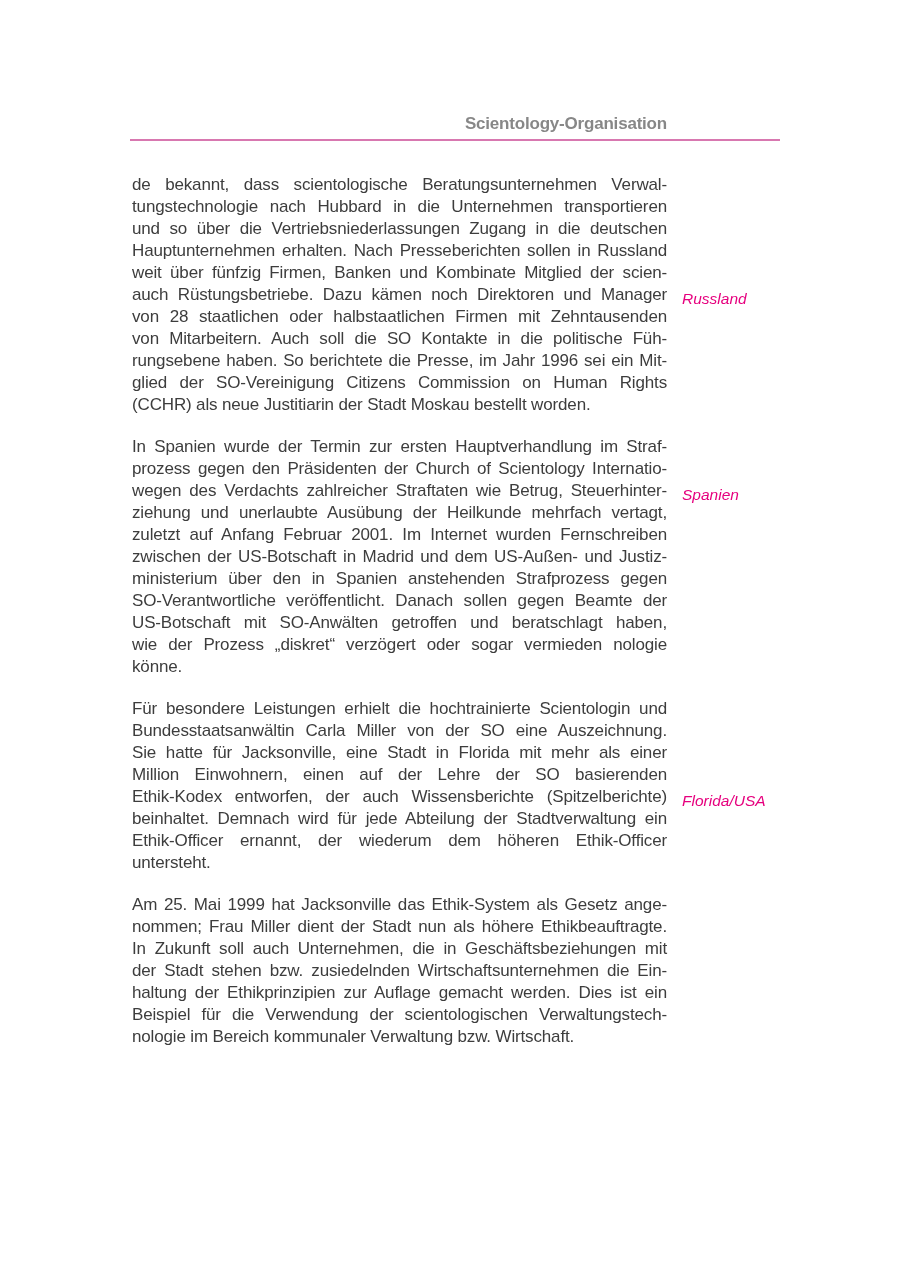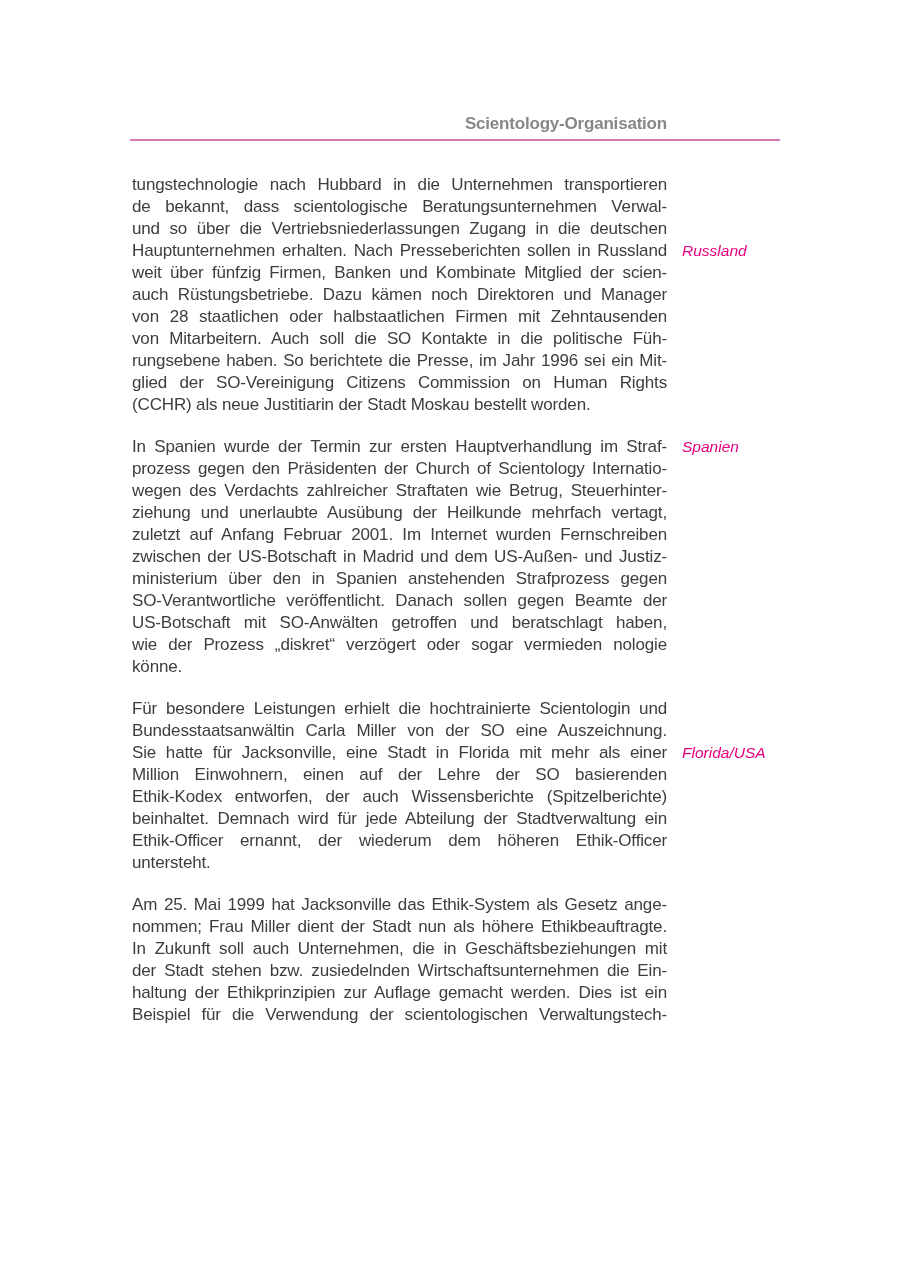--- a/index.html
+++ b/index.html
@@ -72,33 +72,34 @@
     text-align-last:left;
   }
   .margin-note{
     position:absolute;
     left:550px;
     font-style:italic;
     font-size:15.5px;
     line-height:var(--line-h);
     color:var(--accent);
     white-space:nowrap;
+    margin-top:48px;
   }
 </style>
 </head>
 <body>
 
 <div class="page">
   <div class="running-head-title">Scientology-Organisation</div>
   <div class="running-head-pagenum">209</div>
   <div class="head-rule"></div>
   <div class="text-column">
       <div class="paragraph">
+        <div class="line">de bekannt, dass scientologische Beratungsunternehmen Verwal-</div>
         <div class="line">tungstechnologie nach Hubbard in die Unternehmen transportieren</div>
-        <div class="line">de bekannt, dass scientologische Beratungsunternehmen Verwal-</div>
         <div class="line">und so über die Vertriebsniederlassungen Zugang in die deutschen</div>
         <div class="line">Hauptunternehmen erhalten. Nach Presseberichten sollen in Russland</div>
         <div class="line">weit über fünfzig Firmen, Banken und Kombinate Mitglied der scien-</div>
         <div class="line">auch Rüstungsbetriebe. Dazu kämen noch Direktoren und Manager</div>
         <div class="line">von 28 staatlichen oder halbstaatlichen Firmen mit Zehntausenden</div>
         <div class="line">von Mitarbeitern. Auch soll die SO Kontakte in die politische Füh-</div>
         <div class="line">rungsebene haben. So berichtete die Presse, im Jahr 1996 sei ein Mit-</div>
         <div class="line">glied der SO-Vereinigung Citizens Commission on Human Rights</div>
         <div class="line last">(CCHR) als neue Justitiarin der Stadt Moskau bestellt worden.</div>
         <span class="margin-note" style="top: 66px;">Russland</span>
@@ -128,15 +129,16 @@
         <div class="line last">untersteht.</div>
         <span class="margin-note" style="top: 44px;">Florida/USA</span>
       </div>
       <div class="paragraph">
         <div class="line">Am 25. Mai 1999 hat Jacksonville das Ethik-System als Gesetz ange-</div>
         <div class="line">nommen; Frau Miller dient der Stadt nun als höhere Ethikbeauftragte.</div>
         <div class="line">In Zukunft soll auch Unternehmen, die in Geschäftsbeziehungen mit</div>
         <div class="line">der Stadt stehen bzw. zusiedelnden Wirtschaftsunternehmen die Ein-</div>
         <div class="line">haltung der Ethikprinzipien zur Auflage gemacht werden. Dies ist ein</div>
         <div class="line">Beispiel für die Verwendung der scientologischen Verwaltungstech-</div>
+        <div class="line last">nologie im Bereich kommunaler Verwaltung bzw. Wirtschaft.</div>
       </div>
     </div>
 </div>
 
 </body></html>

